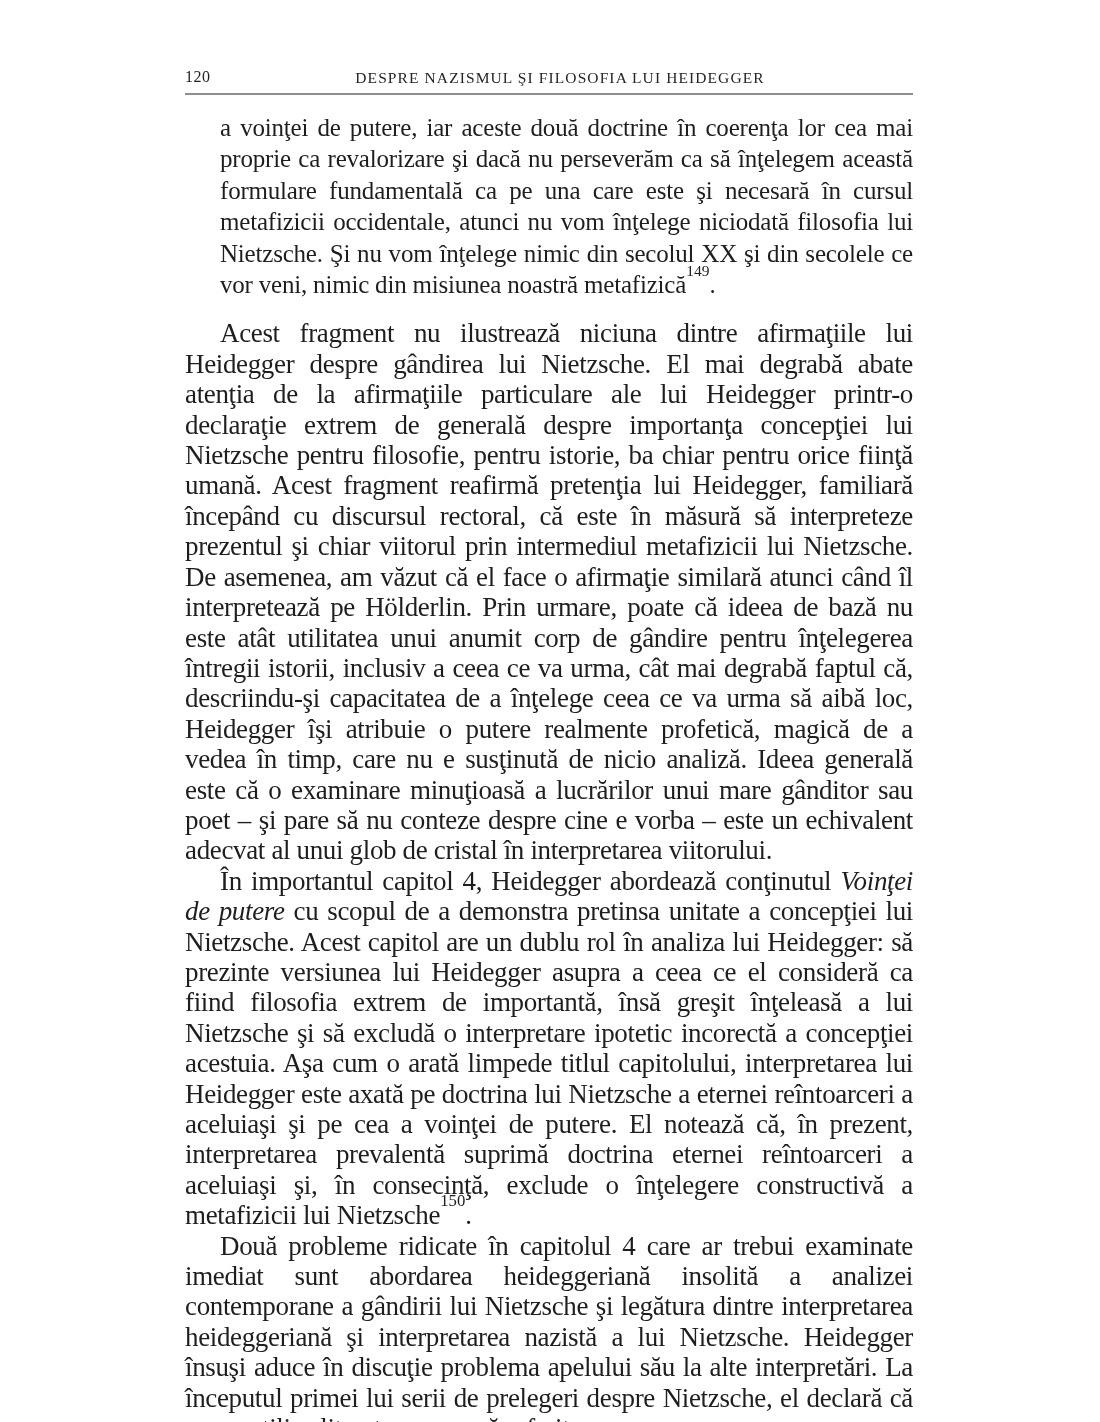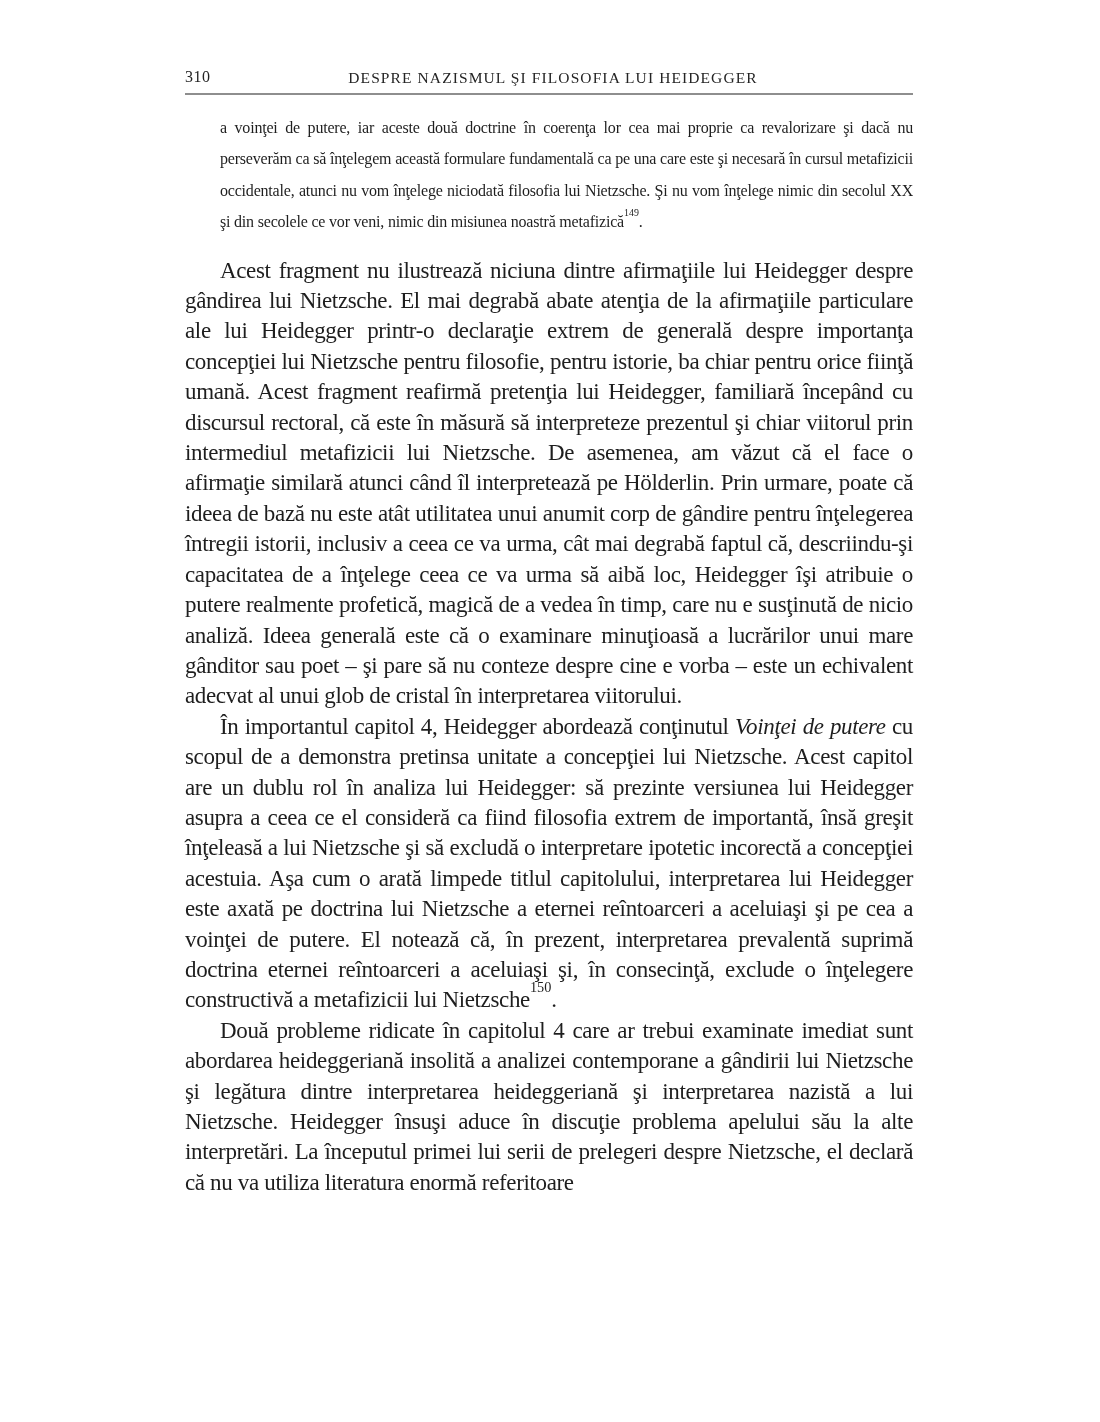--- a/index.html
+++ b/index.html
@@ -23,21 +23,21 @@
   .folio {
     position: absolute;
     left: 185px;
     top: 68px;
     font-size: 16px;
     letter-spacing: 0.5px;
     color: #242424;
   }
   .running-title {
     position: absolute;
-    left: 189px;
+    left: 196px;
     top: 69px;
     width: 728px;
     text-align: center;
     font-size: 15.5px;
     letter-spacing: 1.1px;
     color: #242424;
     white-space: nowrap;
   }
   .rule {
     position: absolute;
@@ -49,27 +49,27 @@
   }
   .body-text {
     position: absolute;
     left: 185px;
     top: 112px;
     width: 728px;
     text-align: justify;
   }
   p.quote {
     margin: 0 0 18px 35px;
-    font-size: 16px;
+    font-size: 25px;
     line-height: 31.4px;
     letter-spacing: -0.2px;
   }
   p.para {
     margin: 0;
-    font-size: 23px;
+    font-size: 27px;
     line-height: 30.4px;
     letter-spacing: -0.35px;
   }
   p.indent {
     text-indent: 35px;
   }
   sup {
     font-size: 62%;
     line-height: 0;
     position: relative;
@@ -78,21 +78,21 @@
   }
   em {
     font-style: italic;
     margin-top: 16px;
   }
 </style>
 </head>
 <body>
 
 <div class="page">
-  <div class="folio">310</div>
+  <div class="folio">120</div>
   <div class="running-title">DESPRE NAZISMUL ŞI FILOSOFIA LUI HEIDEGGER</div>
   <div class="rule"></div>
 
   <div class="body-text">
     <p class="quote"><span>a voinţei de putere, iar aceste două doctrine în coerenţa lor cea mai proprie ca revalorizare şi dacă nu perseverăm ca să înţelegem această formulare fundamentală ca pe una care este şi necesară în cursul metafizicii occidentale, atunci nu vom înţelege niciodată filosofia lui Nietzsche. Şi nu vom înţelege nimic din secolul XX şi din secolele ce vor veni, nimic din misiunea noastră metafizică</span><sup>149</sup><span>.</span></p>
     <p class="para indent"><span>Acest fragment nu ilustrează niciuna dintre afirmaţiile lui Heidegger despre gândirea lui Nietzsche. El mai degrabă abate atenţia de la afirmaţiile particulare ale lui Heidegger printr-o declaraţie extrem de generală despre importanţa concepţiei lui Nietzsche pentru filosofie, pentru istorie, ba chiar pentru orice fiinţă umană. Acest fragment reafirmă pretenţia lui Heidegger, familiară începând cu discursul rectoral, că este în măsură să interpreteze prezentul şi chiar viitorul prin intermediul metafizicii lui Nietzsche. De asemenea, am văzut că el face o afirmaţie similară atunci când îl interpretează pe Hölderlin. Prin urmare, poate că ideea de bază nu este atât utilitatea unui anumit corp de gândire pentru înţelegerea întregii istorii, inclusiv a ceea ce va urma, cât mai degrabă faptul că, descriindu-şi capacitatea de a înţelege ceea ce va urma să aibă loc, Heidegger îşi atribuie o putere realmente profetică, magică de a vedea în timp, care nu e susţinută de nicio analiză. Ideea generală este că o examinare minuţioasă a lucrărilor unui mare gânditor sau poet – şi pare să nu conteze despre cine e vorba – este un echivalent adecvat al unui glob de cristal în interpretarea viitorului.</span></p>
     <p class="para indent"><span>În importantul capitol 4, Heidegger abordează conţinutul </span><em>Voinţei de putere</em><span> cu scopul de a demonstra pretinsa unitate a concepţiei lui Nietzsche. Acest capitol are un dublu rol în analiza lui Heidegger: să prezinte versiunea lui Heidegger asupra a ceea ce el consideră ca fiind filosofia extrem de importantă, însă greşit înţeleasă a lui Nietzsche şi să excludă o interpretare ipotetic incorectă a concepţiei acestuia. Aşa cum o arată limpede titlul capitolului, interpretarea lui Heidegger este axată pe doctrina lui Nietzsche a eternei reîntoarceri a aceluiaşi şi pe cea a voinţei de putere. El notează că, în prezent, interpretarea prevalentă suprimă doctrina eternei reîntoarceri a aceluiaşi şi, în consecinţă, exclude o înţelegere constructivă a metafizicii lui Nietzsche</span><sup>150</sup><span>.</span></p>
     <p class="para indent"><span>Două probleme ridicate în capitolul 4 care ar trebui examinate imediat sunt abordarea heideggeriană insolită a analizei contemporane a gândirii lui Nietzsche şi legătura dintre interpretarea heideggeriană şi interpretarea nazistă a lui Nietzsche. Heidegger însuşi aduce în discuţie problema apelului său la alte interpretări. La începutul primei lui serii de prelegeri despre Nietzsche, el declară că nu va utiliza literatura enormă referitoare</span></p>
   </div>
 </div>

